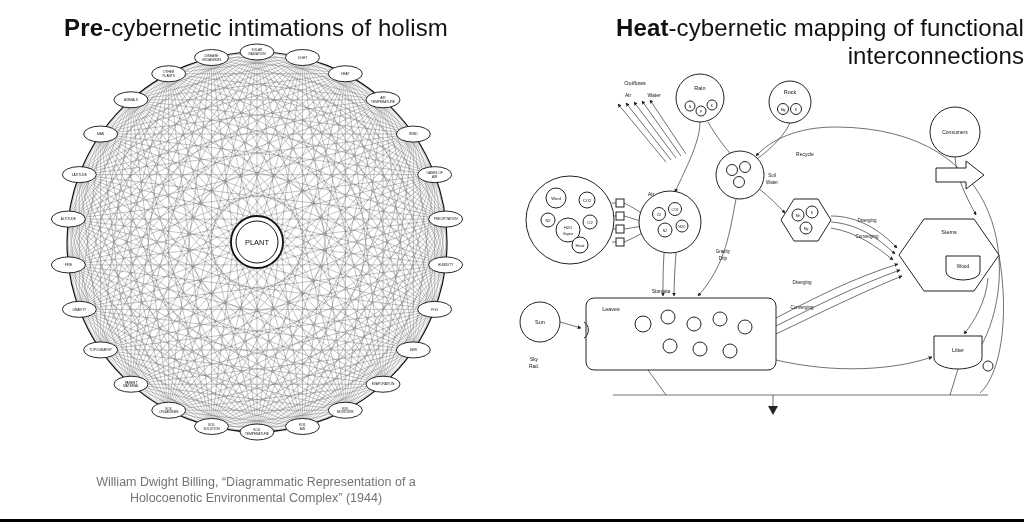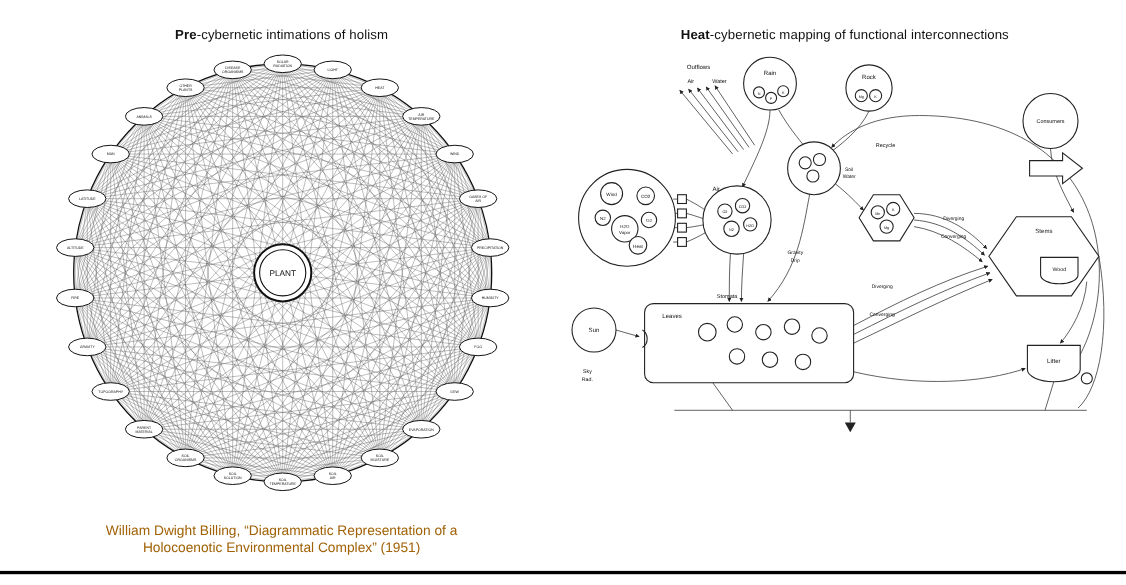--- a/index.html
+++ b/index.html
@@ -12,31 +12,31 @@
     overflow:hidden;
   }
   .panels{display:flex;width:100%;height:100%;}
   .panel{
     width:50%;height:100%;
     box-sizing:border-box;
     display:flex;flex-direction:column;align-items:center;
     padding:14px 0 26px 0;
   }
   .title{
-    font-size:12px;font-weight:400;margin:10px;
-    text-align:center;letter-spacing:0.1px;
+    font-size:24px;font-weight:400;margin:0;
+    text-align:right;letter-spacing:0.1px;
   }
   .title b{font-weight:700;}
   .figure{
     flex:1;display:flex;align-items:flex-start;justify-content:center;
     width:100%;
   }
   .caption{
     font-size:12.5px;line-height:1.3;text-align:center;
-    color:#a16207;
+    color:#737373;
   }
   svg text{font-family:"Liberation Sans", sans-serif;fill:#111;stroke:none;}
   .bottom-rule{
     position:absolute;left:0;right:0;bottom:10px;height:3px;background:#000;
   }
 </style>
 </head>
 <body>
 
 <div class="slide">
@@ -424,21 +424,21 @@
             <ellipse cx="102.00669493424886" cy="57.78295784749085" rx="17" ry="8" fill="#fff" stroke="#111" stroke-width="0.9"></ellipse>
             <text x="102.00669493424886" y="58.98295784749085" text-anchor="middle" font-size="3.2">ANIMALS</text>
             <ellipse cx="139.70259731168403" cy="31.763355125890087" rx="17" ry="8" fill="#fff" stroke="#111" stroke-width="0.9"></ellipse>
             <text x="139.70259731168403" y="31.163355125890085" text-anchor="middle" font-size="3.2"><tspan x="139.70259731168403">OTHER</tspan><tspan x="139.70259731168403" dy="3.8">PLANTS</tspan></text>
             <ellipse cx="182.53002378536402" cy="15.521054689050118" rx="17" ry="8" fill="#fff" stroke="#111" stroke-width="0.9"></ellipse>
             <text x="182.53002378536402" y="14.921054689050118" text-anchor="middle" font-size="3.2"><tspan x="182.53002378536402">DISEASE</tspan><tspan x="182.53002378536402" dy="3.8">ORGANISMS</tspan></text>
           </svg>
       </div>
       <div class="caption">
         <div>William Dwight Billing, “Diagrammatic Representation of a</div>
-        <div>Holocoenotic Environmental Complex” (1951)</div>
+        <div>Holocoenotic Environmental Complex” (1944)</div>
       </div>
     </div>
 
     <div class="panel">
       <h2 class="title"><b>Heat</b><span>-cybernetic mapping of functional interconnections</span></h2>
       <div class="figure">
         <svg id="odum-svg" width="500" height="362" viewBox="0 0 500 362">
           <defs>
             <marker id="arr" viewBox="0 0 8 8" refX="7" refY="4" markerWidth="5.5" markerHeight="5.5" orient="auto">
               <path d="M0,0L8,4L0,8z" fill="#222"></path>

